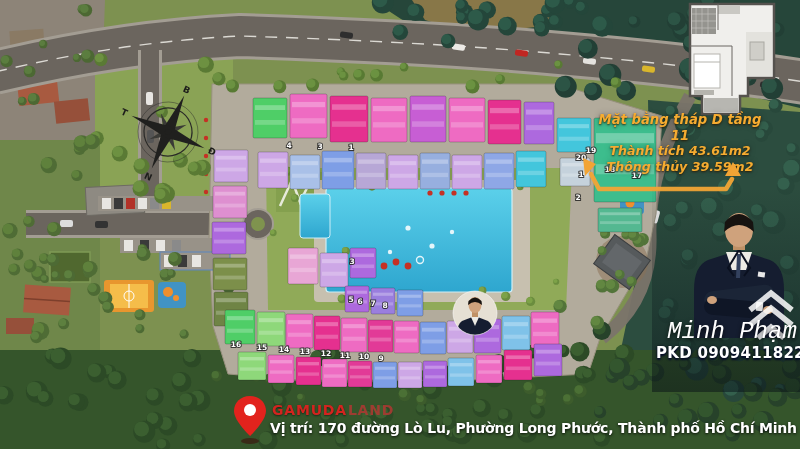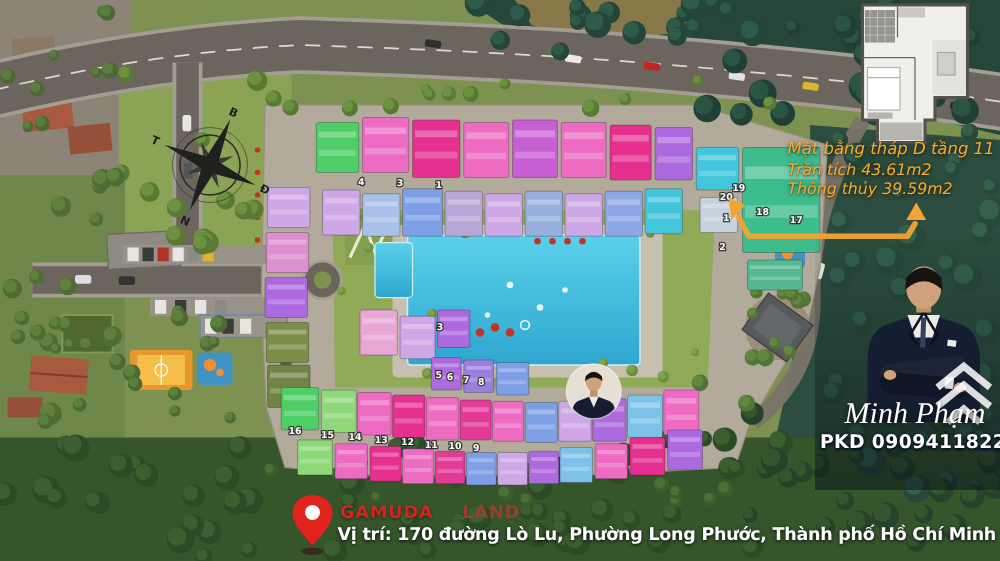--- a/index.html
+++ b/index.html
@@ -4,48 +4,48 @@
 <style>
   html,body{margin:0;padding:0;background:#222;}
   #stage{position:relative;width:800px;height:449px;overflow:hidden;
          font-family:"DejaVu Sans",sans-serif;background:#7d9150;}
   #stage svg{display:block}
   .abs{position:absolute}
   #map-svg{left:0;top:0}
   
   #inset-plan{left:688px;top:2px}
   
-  #inset-caption{left:630px;top:112px;width:170px;
-    color:#f5ac31;font-style:italic;font-weight:normal;line-height:15.5px;
+  #inset-caption{left:595px;top:112px;width:170px;text-align:center;
+    color:#f5ac31;font-style:italic;font-weight:bold;line-height:15.5px;
     text-shadow:0 1px 2px rgba(45,25,0,.85),0 0 6px rgba(0,0,0,.35);}
   #inset-caption .l1{font-size:13.2px}
   #inset-caption .l2,#inset-caption .l3{font-size:12.6px}
   
   #pointer-arrow{left:560px;top:148px}
   
   #agent-shade{left:652px;top:190px;width:148px;height:202px;
     background:linear-gradient(180deg,rgba(8,22,16,.02) 0%,rgba(8,20,26,.30) 55%,rgba(4,12,20,.48) 100%);}
   #agent-photo{left:684px;top:206px}
   #agent-logo{left:744px;top:280px}
   #agent-name{left:664px;top:318px;width:136px;text-align:center;color:#fff;
-    font-family:Liberation Serif, serif;font-style:italic;font-size:24px;
+    font-family:Liberation Mono, monospace;font-style:italic;font-size:24px;
     text-shadow:0 2px 4px rgba(0,0,0,.75);white-space:nowrap}
   #agent-phone{left:656px;top:344px;width:144px;text-align:right;color:#fff;
     font-weight:bold;font-size:15px;letter-spacing:.3px;
     text-shadow:0 2px 2px rgba(4,10,40,.95),0 0 3px rgba(0,0,25,.8);white-space:nowrap}
   
   #wm-avatar{left:452px;top:290px}
   #wm-name{left:501px;top:297px;font-size:20.5px;font-weight:400;letter-spacing:.4px;
     color:rgba(255,255,255,.82);text-shadow:0 1px 4px rgba(0,0,0,.35);white-space:nowrap}
   
   #footer-pin{left:232px;top:394px}
   #footer-brand{left:272px;top:402px;font-size:14px;font-weight:bold;letter-spacing:.8px;
     white-space:nowrap}
   #footer-brand .b1{color:#d3241f;text-shadow:0 1px 2px rgba(0,0,0,.5)}
-  #footer-brand .b2{color:#a93a32;margin-left:23px;opacity:.9}
+  #footer-brand .b2{color:#a93a32;margin-left:1px;opacity:.9}
   #footer-address{left:270px;top:420px;font-size:14px;font-weight:bold;
     color:#fff;text-shadow:0 1px 3px rgba(0,0,0,.9);white-space:nowrap;letter-spacing:-.2px}
 </style>
 </head>
 <body>
 
 <div id="stage">
 
   <svg id="map-svg" class="abs" width="800" height="449" viewBox="0 0 800 449">
     <defs>
@@ -1058,21 +1058,21 @@
     <rect x="62" y="40" width="14" height="18" fill="#cfcec8" stroke="#a9a8a2"></rect>
     <rect x="6" y="52" width="26" height="34" fill="#fff" stroke="#b5b4ae"></rect>
     <path d="M 6 60 H 32" stroke="#b5b4ae" stroke-width="1"></path>
     <rect x="6" y="88" width="20" height="5" fill="#b5b4ae"></rect>
     <rect x="16" y="96" width="34" height="14" fill="#b7b6b1"></rect>
     <path d="M 30 2 V 28 M 44 44 V 94 M 2 44 H 44" stroke="#6a6762" stroke-width="1"></path>
   </svg>
 
   <div id="inset-caption" class="abs">
     <div class="l1">Mặt bằng tháp D tầng 11</div>
-    <div class="l2">Trần tích 43.61m2</div>
+    <div class="l2">Thành tích 43.61m2</div>
     <div class="l3">Thông thủy 39.59m2</div>
   </div>
 
   <svg id="pointer-arrow" class="abs" width="200" height="52" viewBox="0 0 200 52">
     <polyline points="31,26 39,41 166,41 172,31" fill="none" stroke="#f2a435" stroke-width="4.5" stroke-linejoin="round" stroke-linecap="round" opacity=".95"></polyline>
     <polygon points="23,10 36,16 25,28" fill="#f2a435"></polygon>
     <polygon points="173,14 165,28 181,28" fill="#f2a435"></polygon>
   </svg>
 
   <div id="agent-shade" class="abs"></div>

